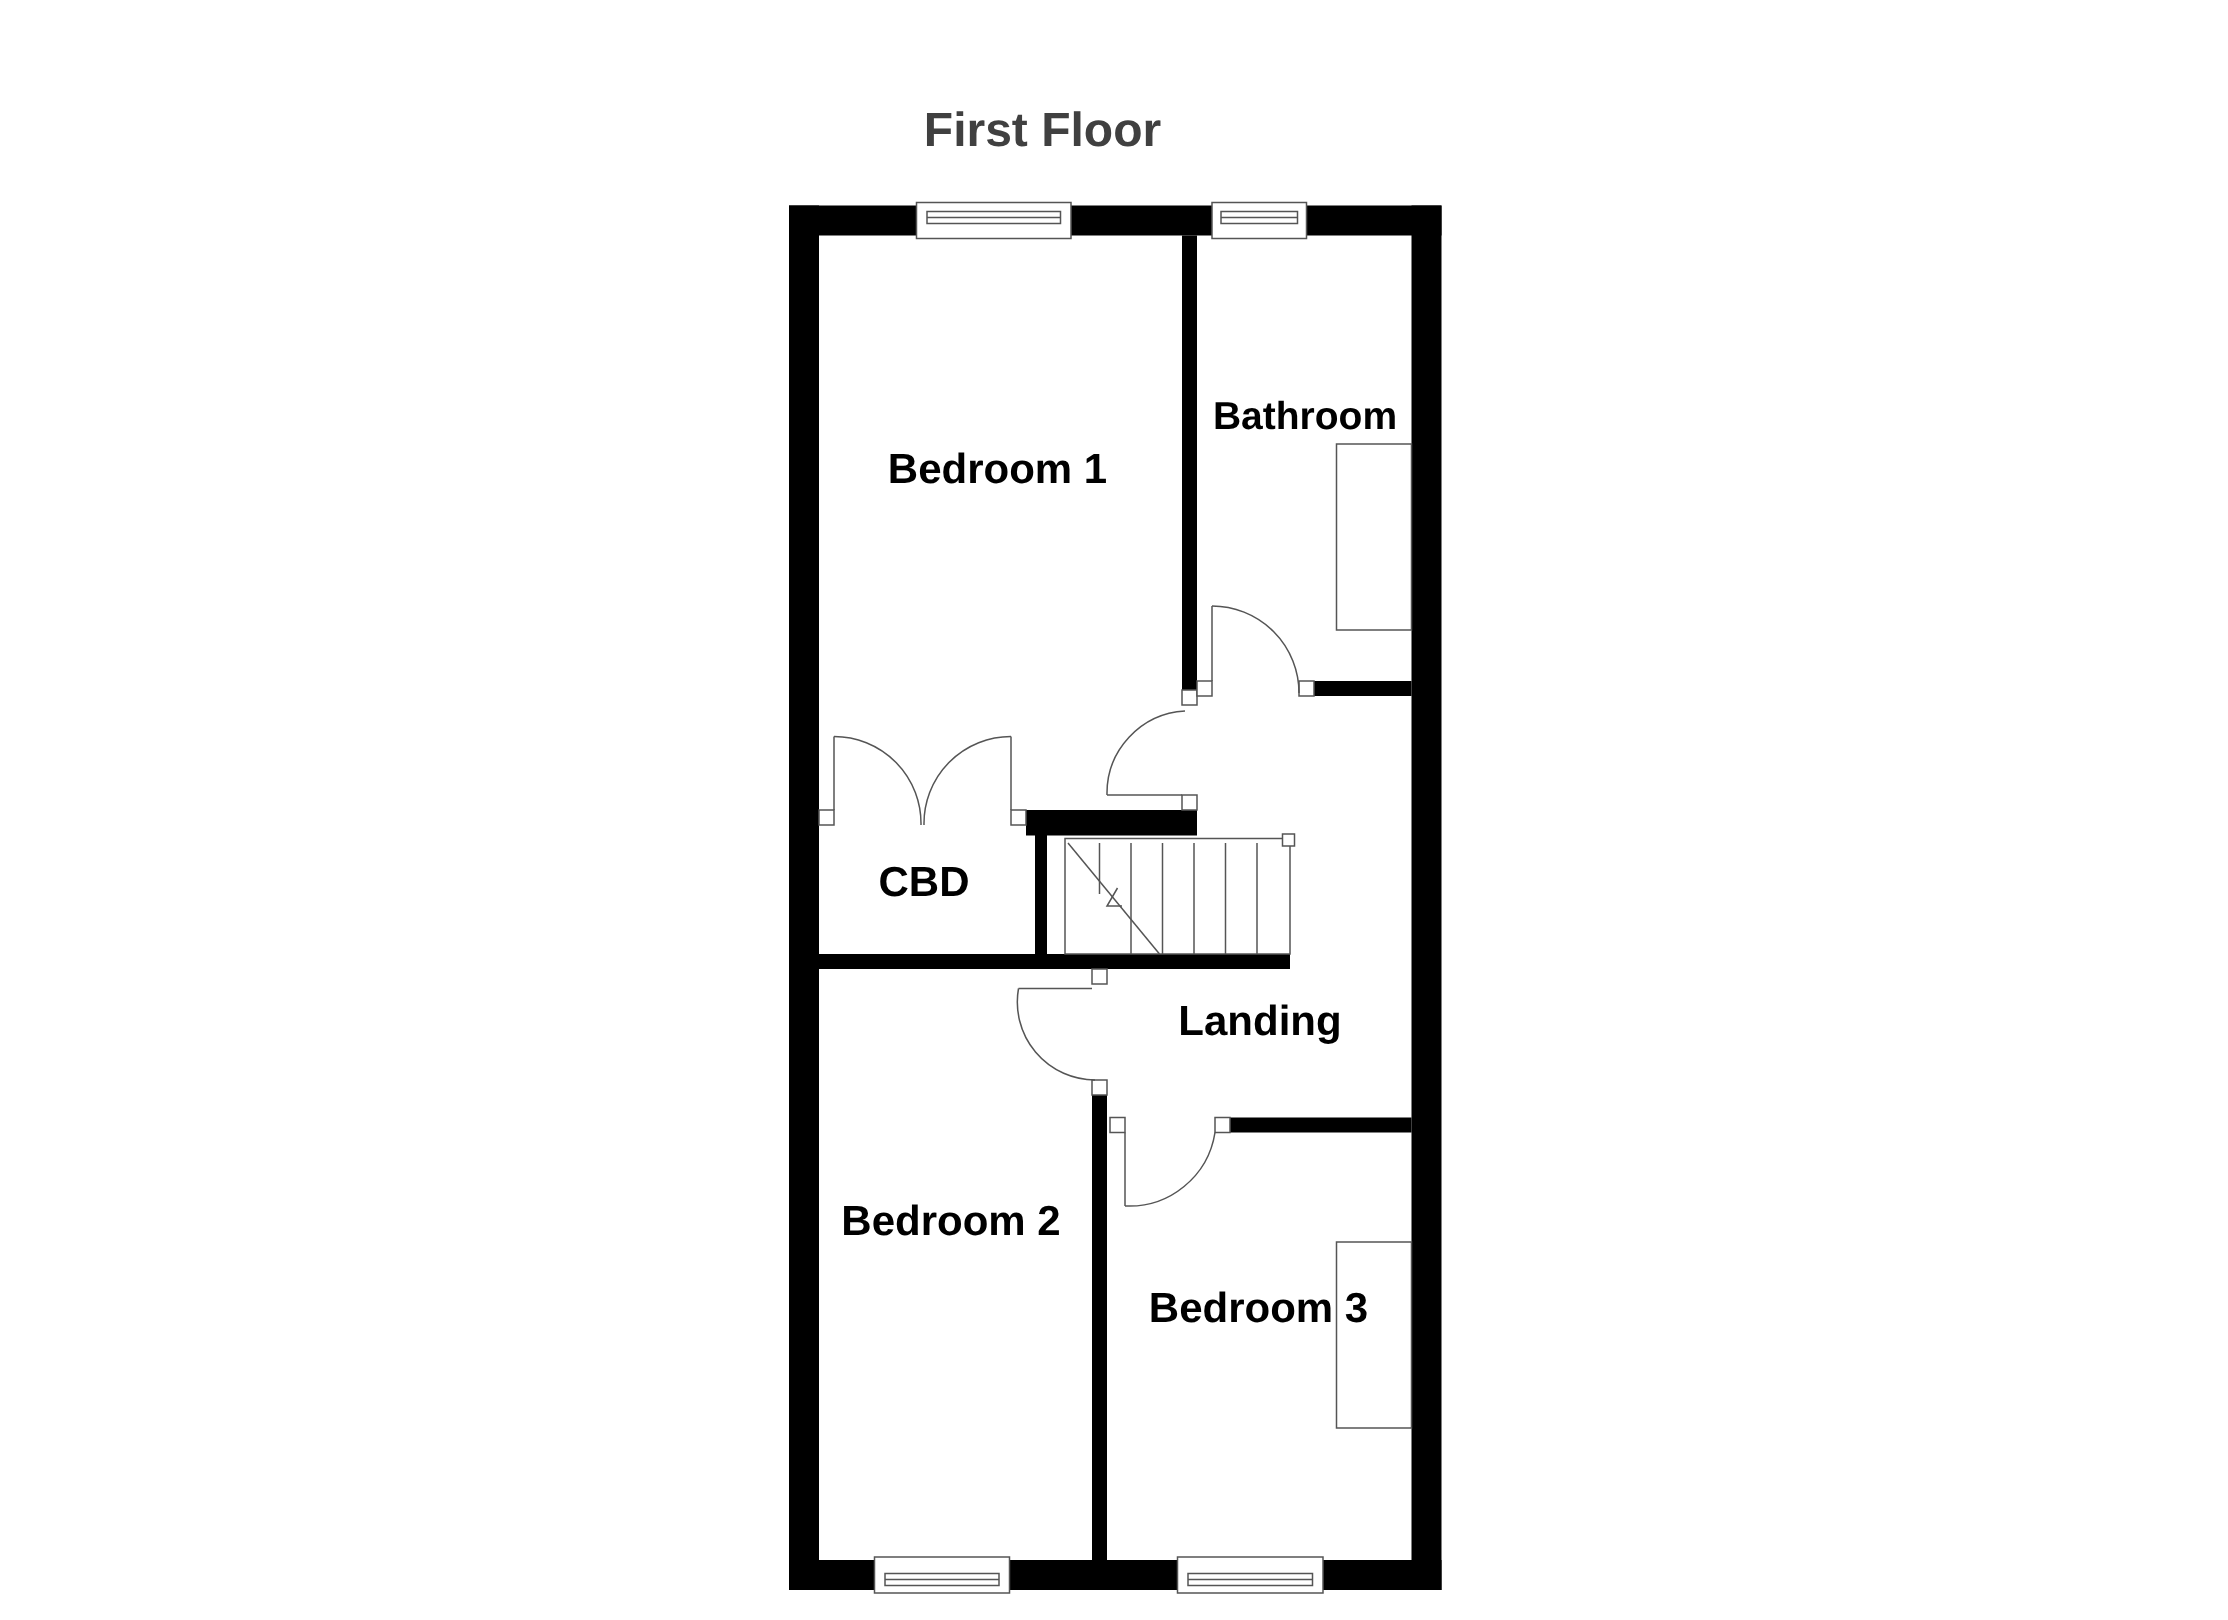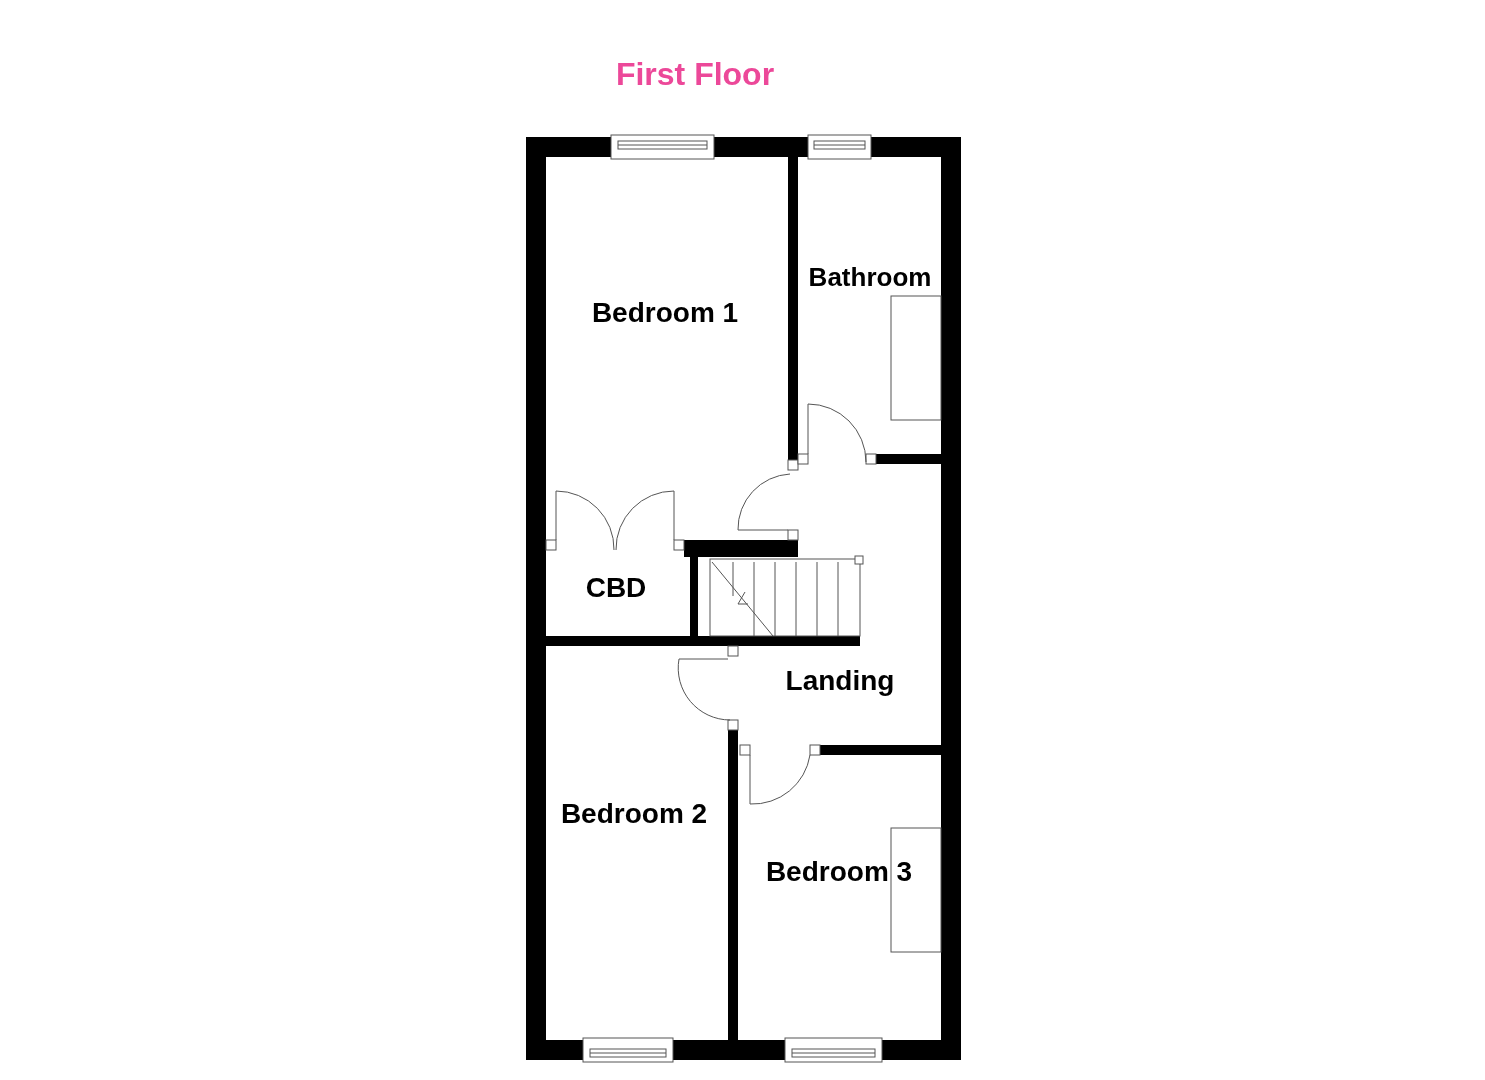--- a/index.html
+++ b/index.html
@@ -1,17 +1,17 @@
 <!DOCTYPE html>
 <html><head>
 <meta charset="utf-8">
 <style>
   html, body { margin: 0; padding: 0; background: #ffffff; }
   body { width: 1485px; height: 1080px; position: relative; overflow: hidden; font-family: "Liberation Sans", sans-serif; }
-  .title { position: absolute; left: 0; top: 56px; width: 1396px; text-align: center; font-weight: bold; font-size: 32px; color: #ec4899; padding-left: 0; }
+  .title { position: absolute; left: 0; top: 68px; width: 1396px; text-align: center; font-weight: bold; font-size: 32px; color: #404040; padding-left: 0; }
   .title span { position: relative; left: -3px; }
   svg { position: absolute; left: 0; top: 0; }
   .room-label { font-family: "Liberation Sans", sans-serif; font-weight: bold; font-size: 28px; fill: #000; }
   .thin { fill: none; stroke: #555; stroke-width: 1; }
   .post { fill: #fff; stroke: #555; stroke-width: 1; }
 </style>
 </head>
 <body>
 
 <div class="title"><span>First Floor</span></div>

